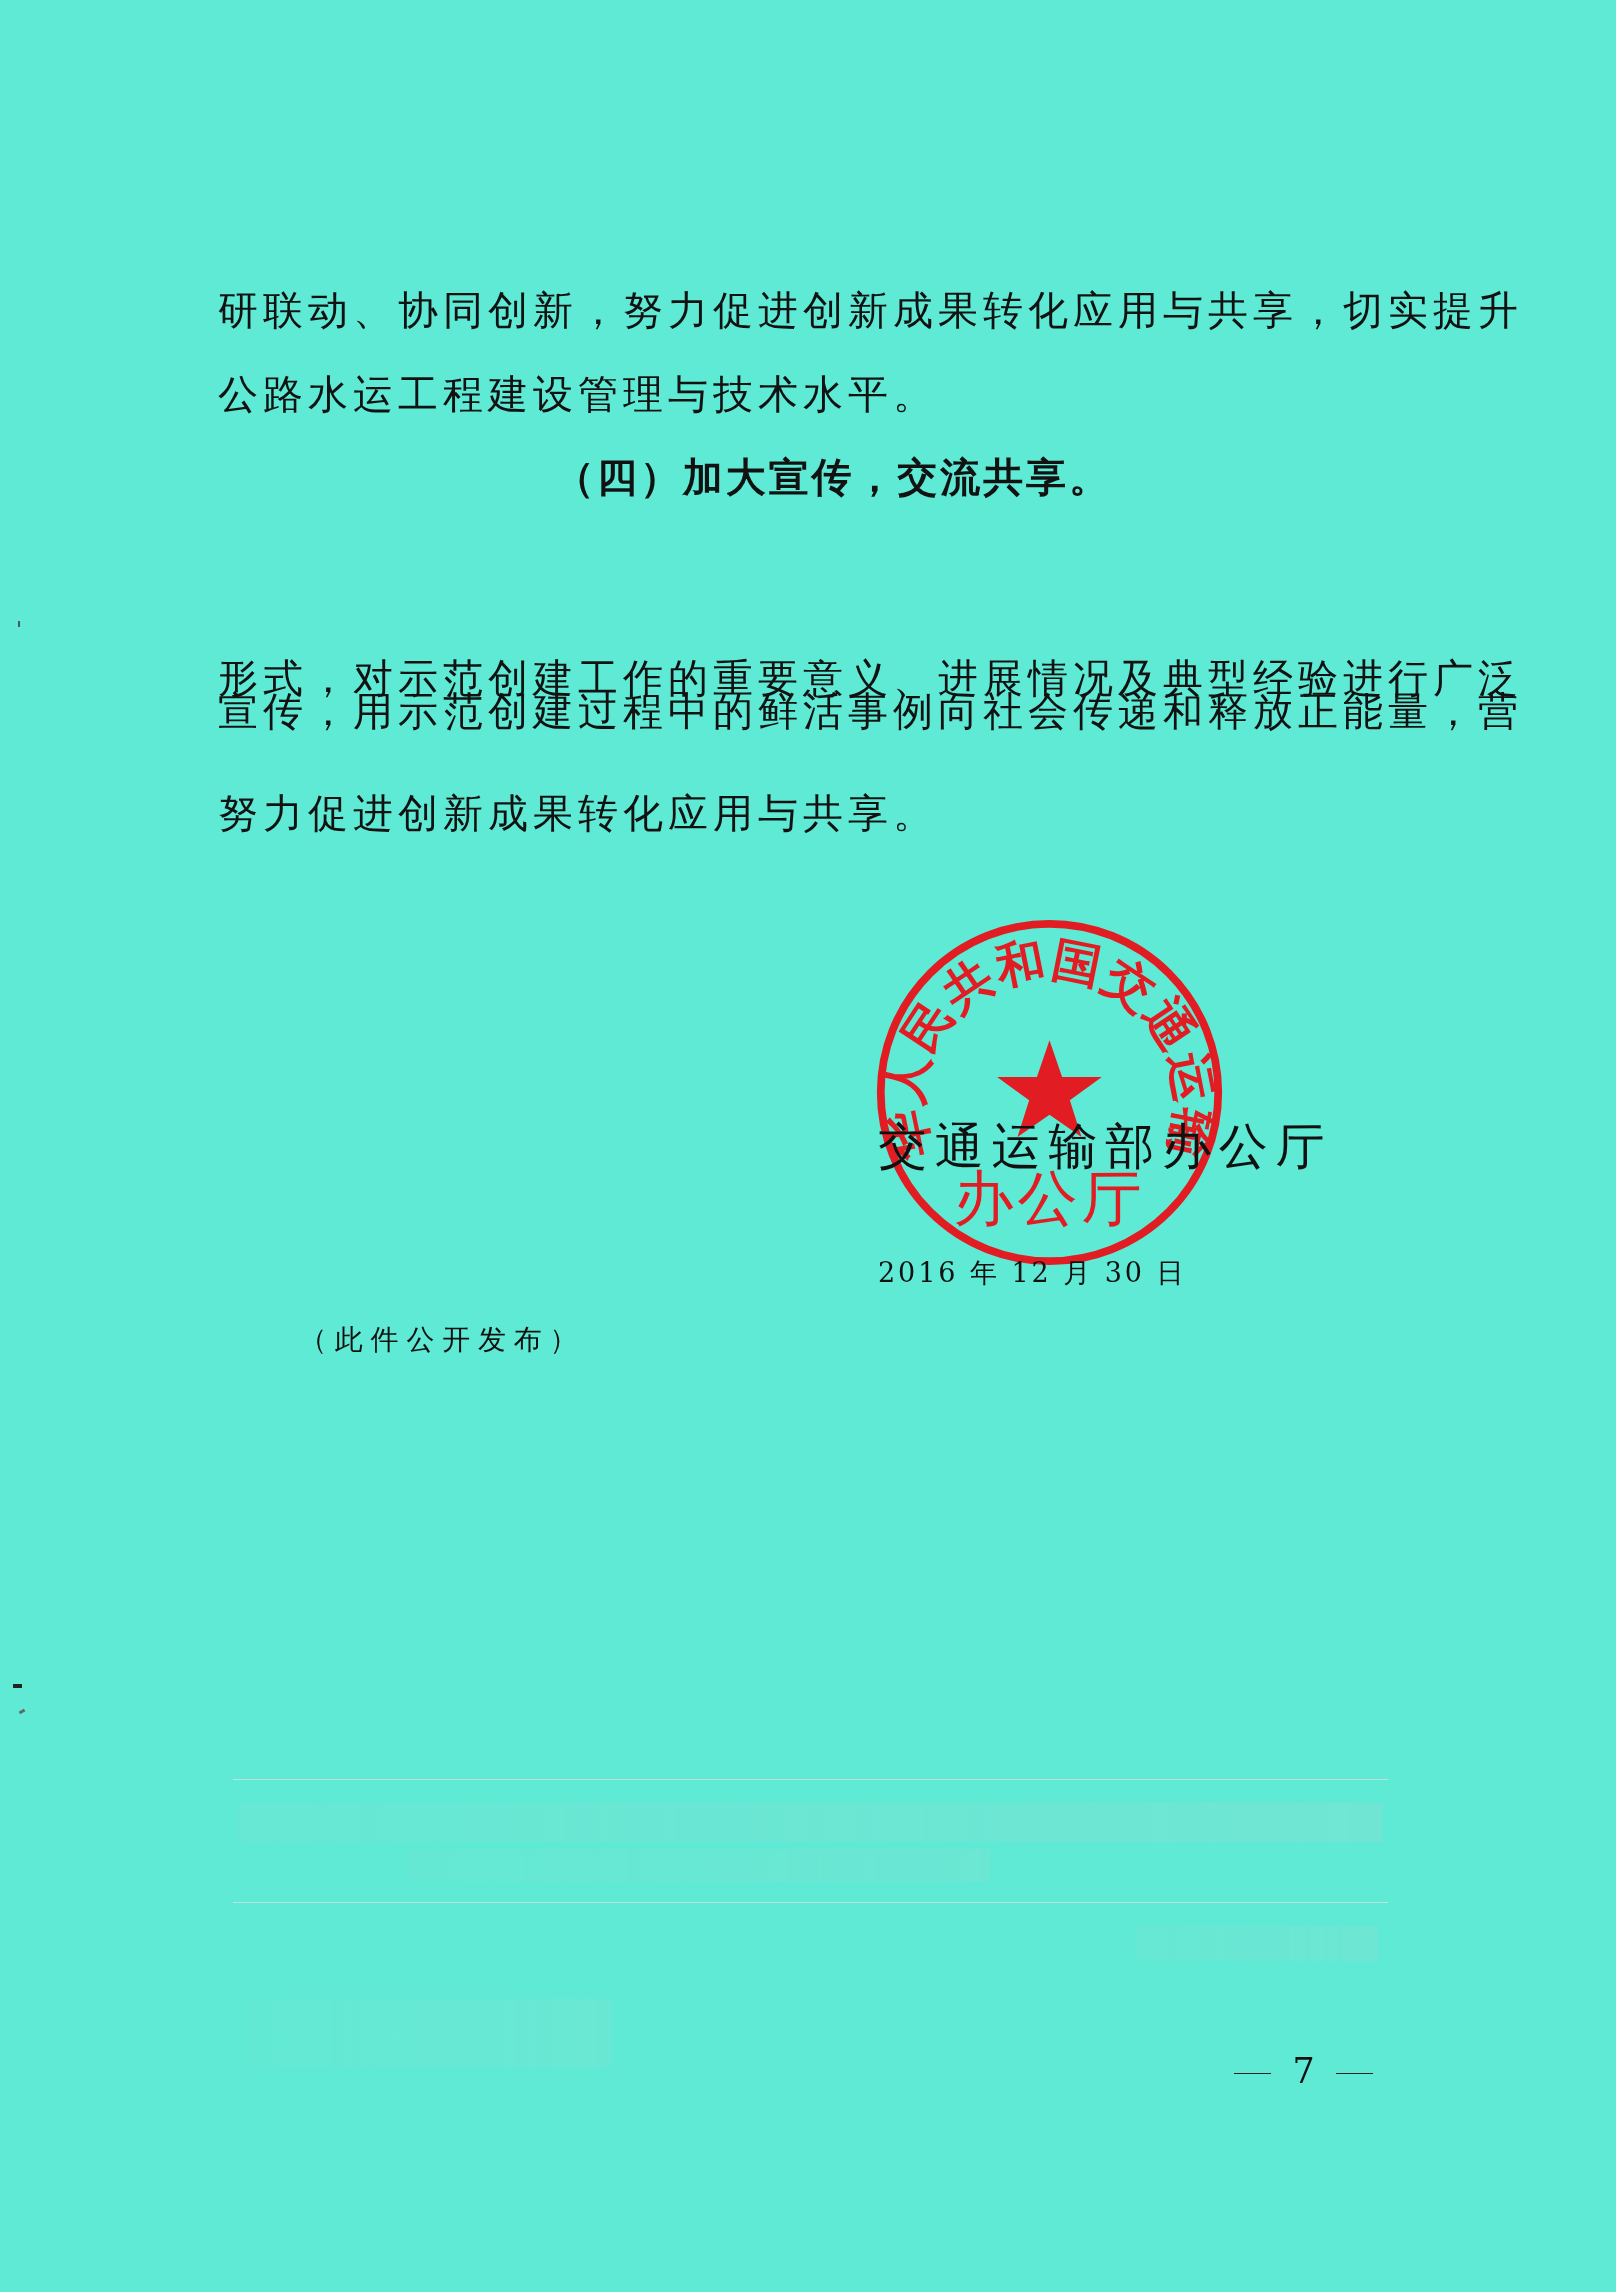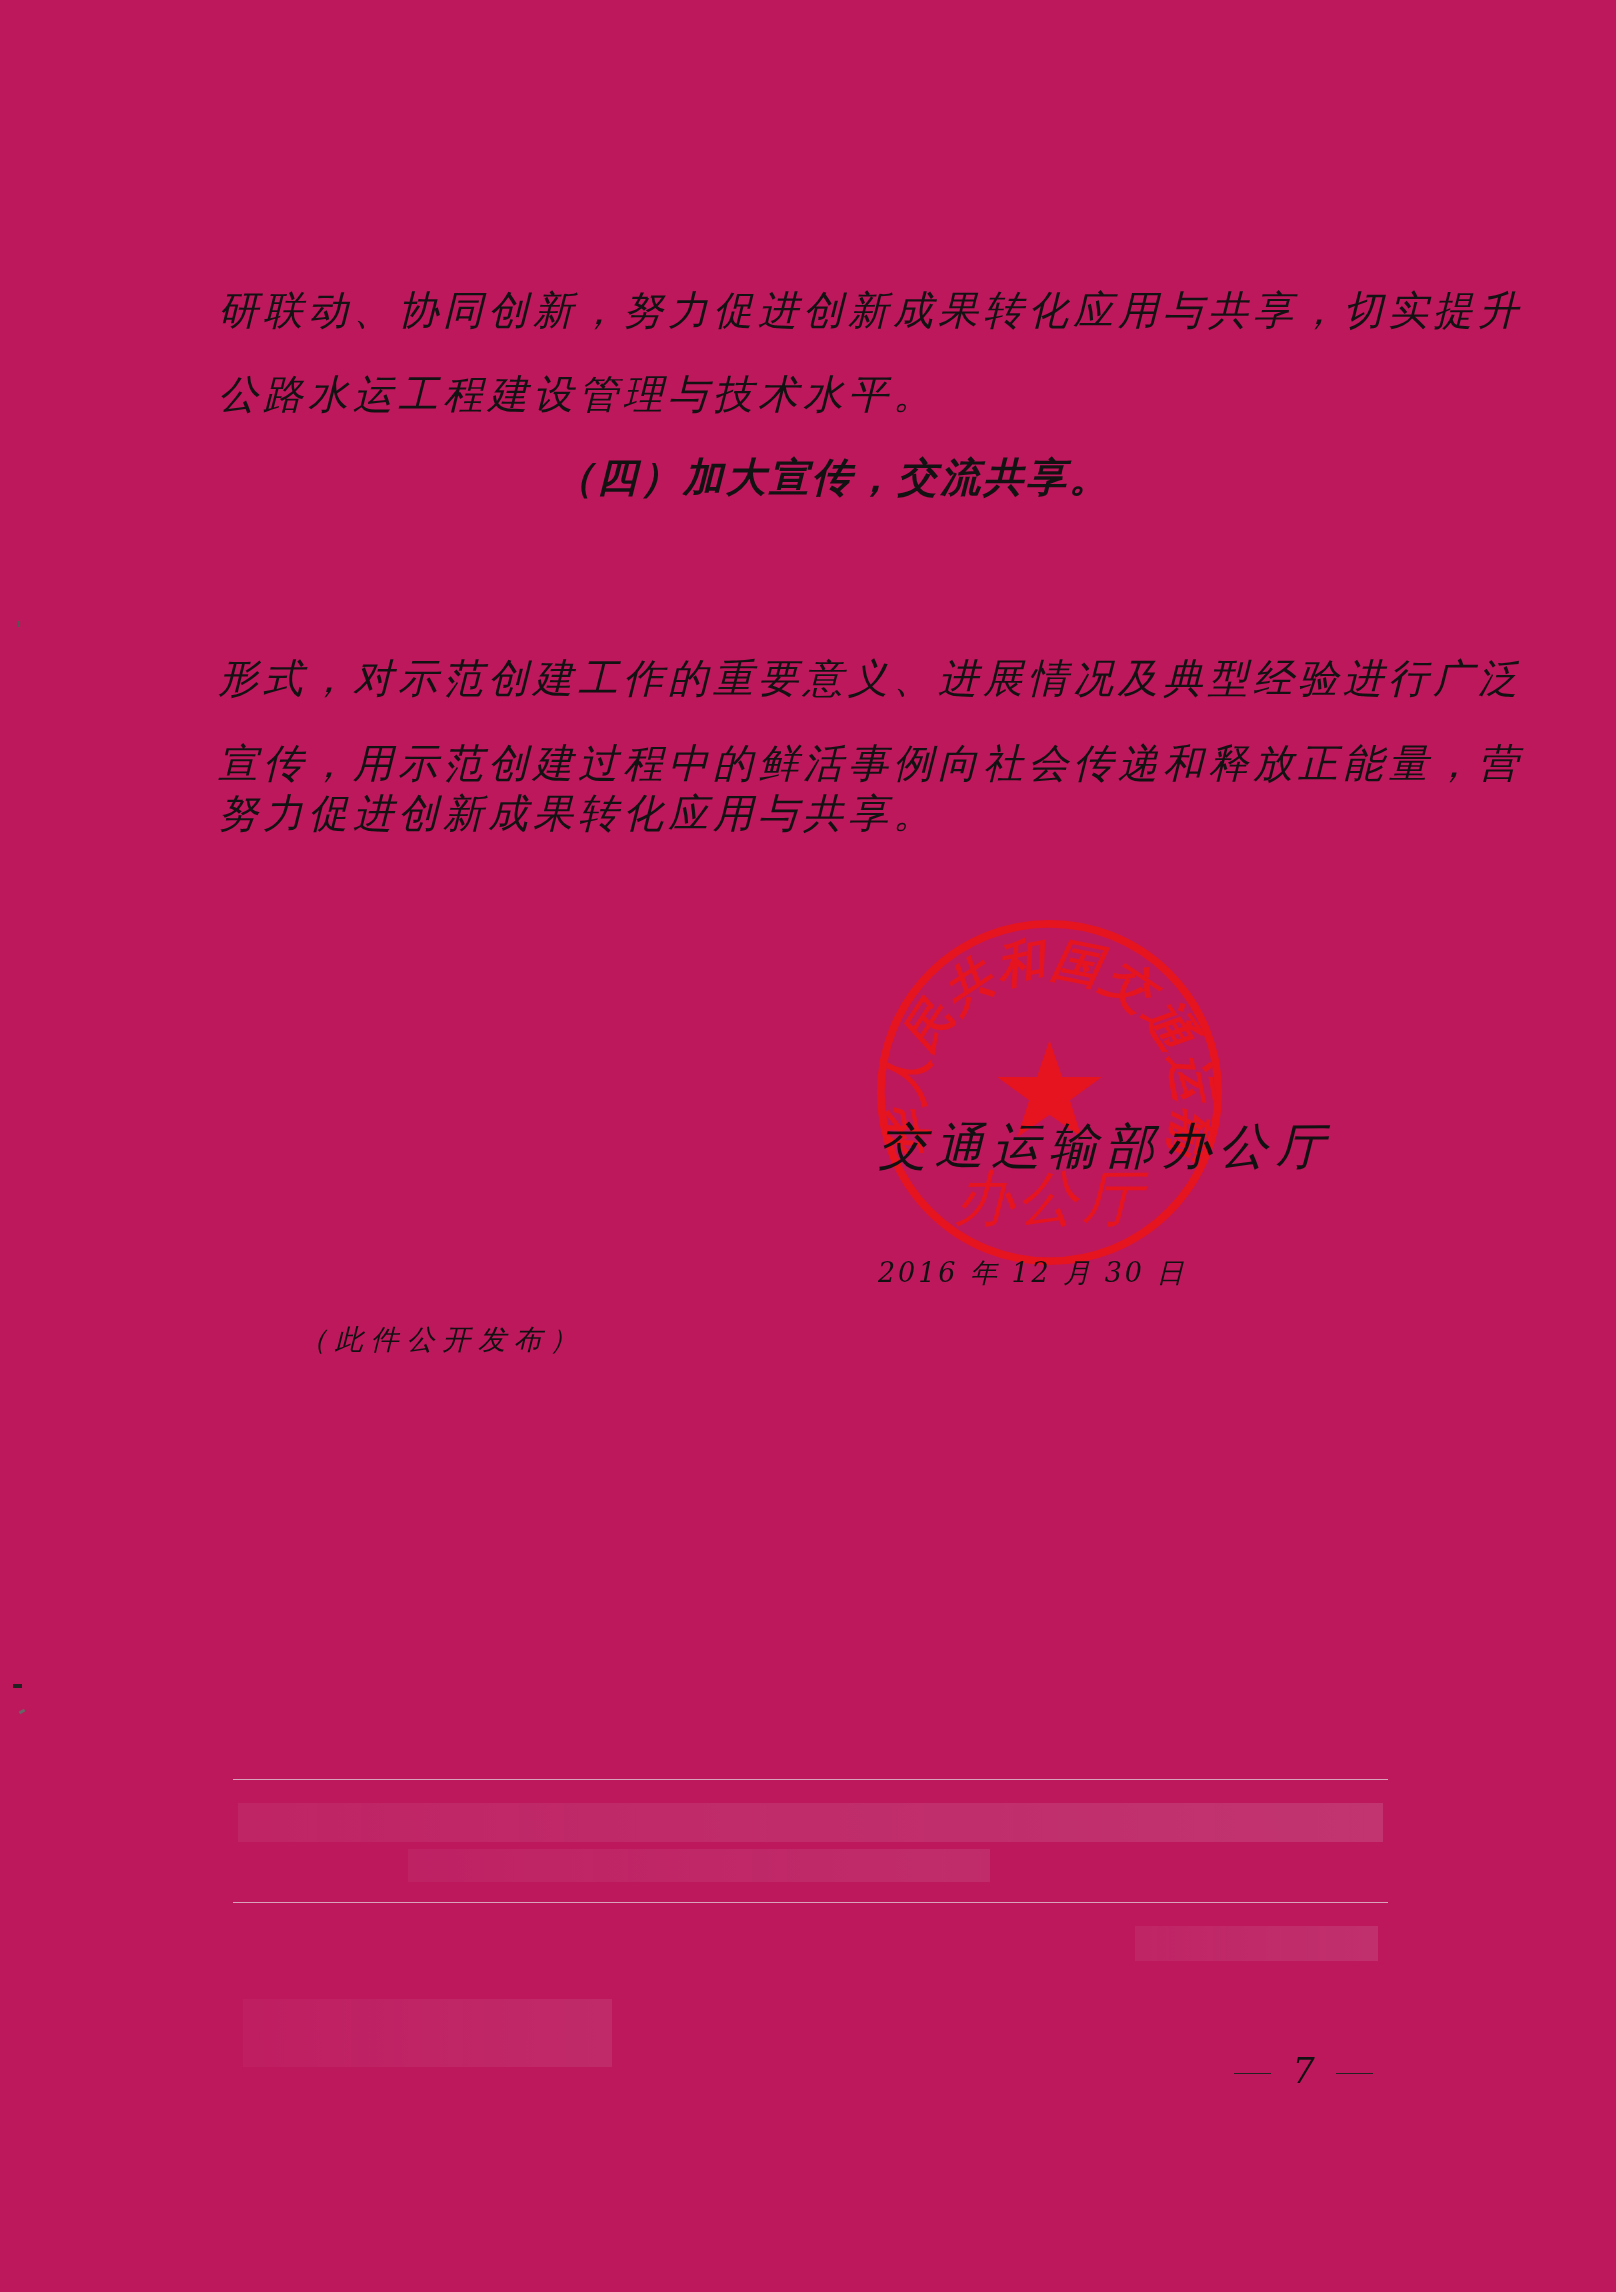--- a/index.html
+++ b/index.html
@@ -13,22 +13,21 @@
       position: relative;
       overflow: hidden;
       font-family: "DejaVu Sans", "Liberation Sans", sans-serif;
       color: #111111;
     }
     .page {
       position: absolute;
       left: 0; top: 0;
       width: 1617px;
       height: 2292px;
-      background: #be185d;
-      font-style: italic;
+      background: #5eead4;
     }
     .line {
       position: absolute;
       left: 218px;
       width: 1174px;
       height: 58px;
       font-size: 40px;
       line-height: 58px;
       letter-spacing: 5px;
       white-space: nowrap;
@@ -126,21 +125,21 @@
   </style>
 </head>
 <body>
 
 <div class="page">
 
   <div class="line" style="top:281px;">研联动、协同创新，努力促进创新成果转化应用与共享，切实提升</div>
   <div class="line" style="top:365px;">公路水运工程建设管理与技术水平。</div>
   <div class="line indent heading" style="top:448px; left:291px;">（四）加大宣传，交流共享。</div>
   <div class="line" style="top:616px;margin-top:33px;">形式，对示范创建工作的重要意义、进展情况及典型经验进行广泛</div>
-  <div class="line" style="top:734px;text-align:right;">宣传，用示范创建过程中的鲜活事例向社会传递和释放正能量，营</div>
+  <div class="line" style="top:682px;text-align:right;">宣传，用示范创建过程中的鲜活事例向社会传递和释放正能量，营</div>
   <div class="line" style="top:784px;">努力促进创新成果转化应用与共享。</div>
 
   <svg class="seal" viewBox="0 0 364 364" xmlns="http://www.w3.org/2000/svg">
     <defs>
       <path id="sealArc" d="M 62 250 A 132 132 0 1 1 302 250" fill="none"></path>
     </defs>
     <circle cx="182" cy="182" r="174" fill="none" stroke="#e8141c" stroke-width="8"></circle>
     <text font-size="50" fill="#e8141c" font-weight="bold" font-family="DejaVu Sans, sans-serif" letter-spacing="2">
       <textPath href="#sealArc" startOffset="50%" text-anchor="middle" id="seal-arc-tp">中华人民共和国交通运输部</textPath>
     </text>

